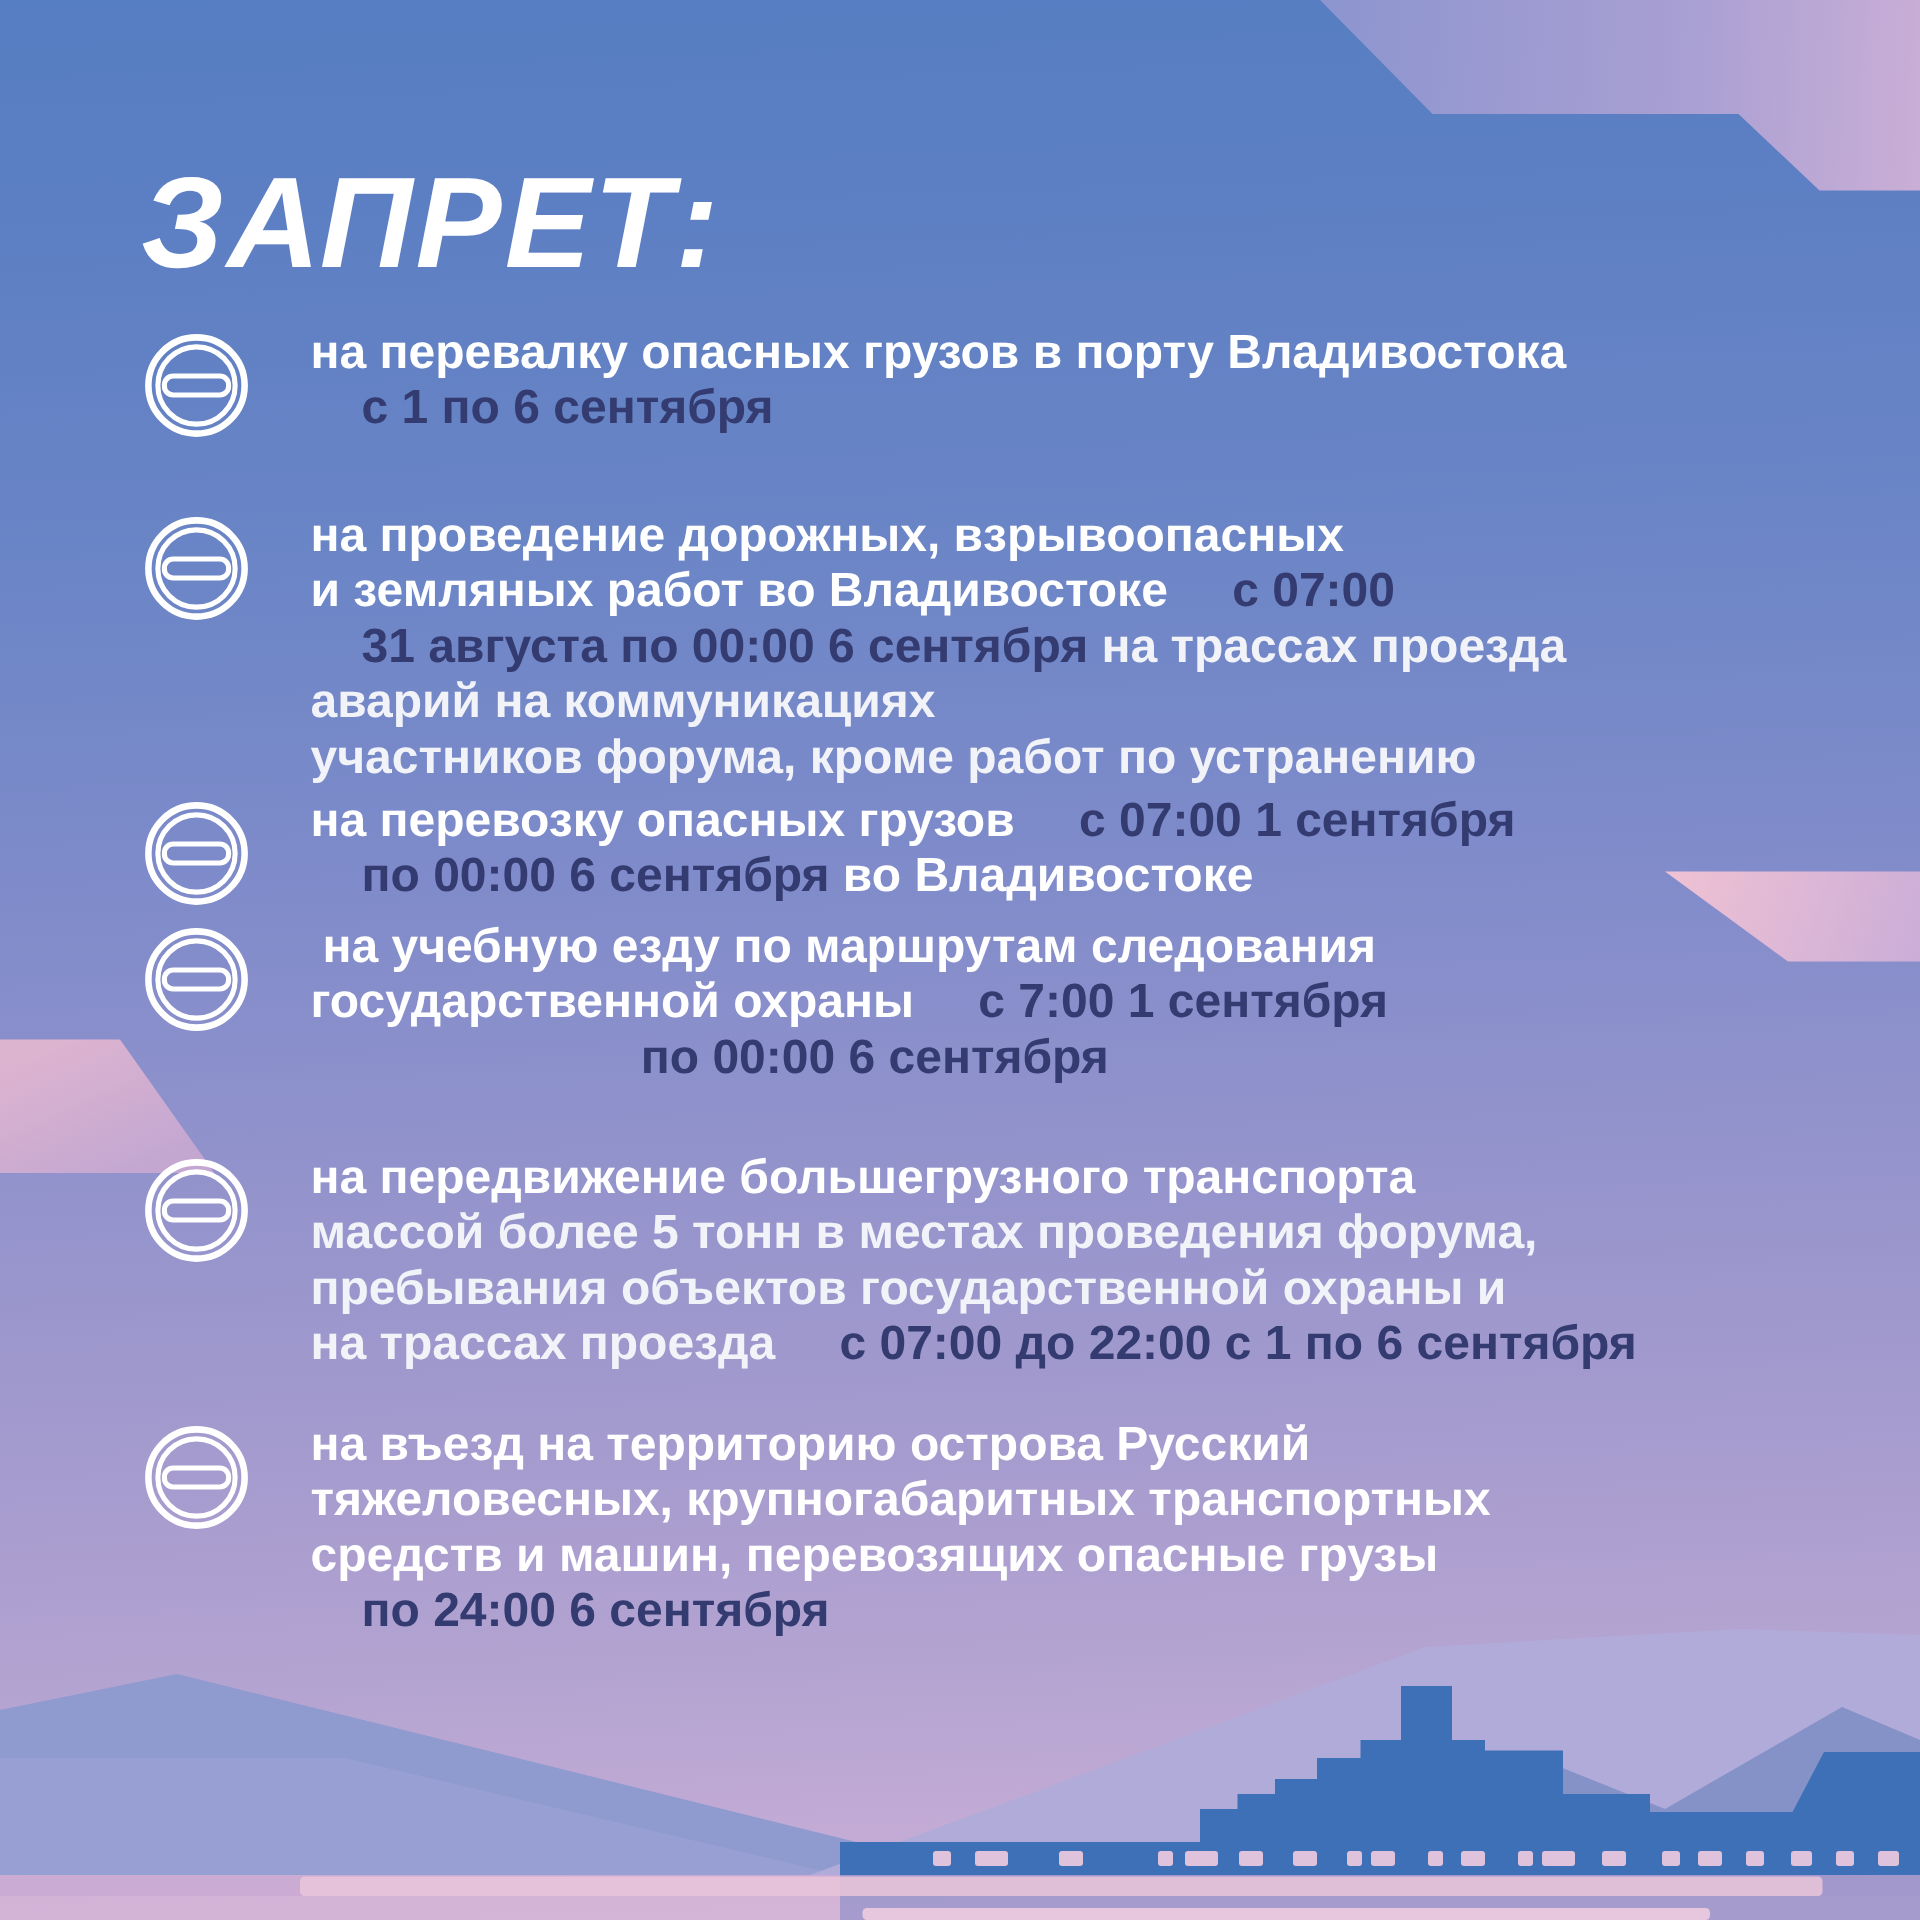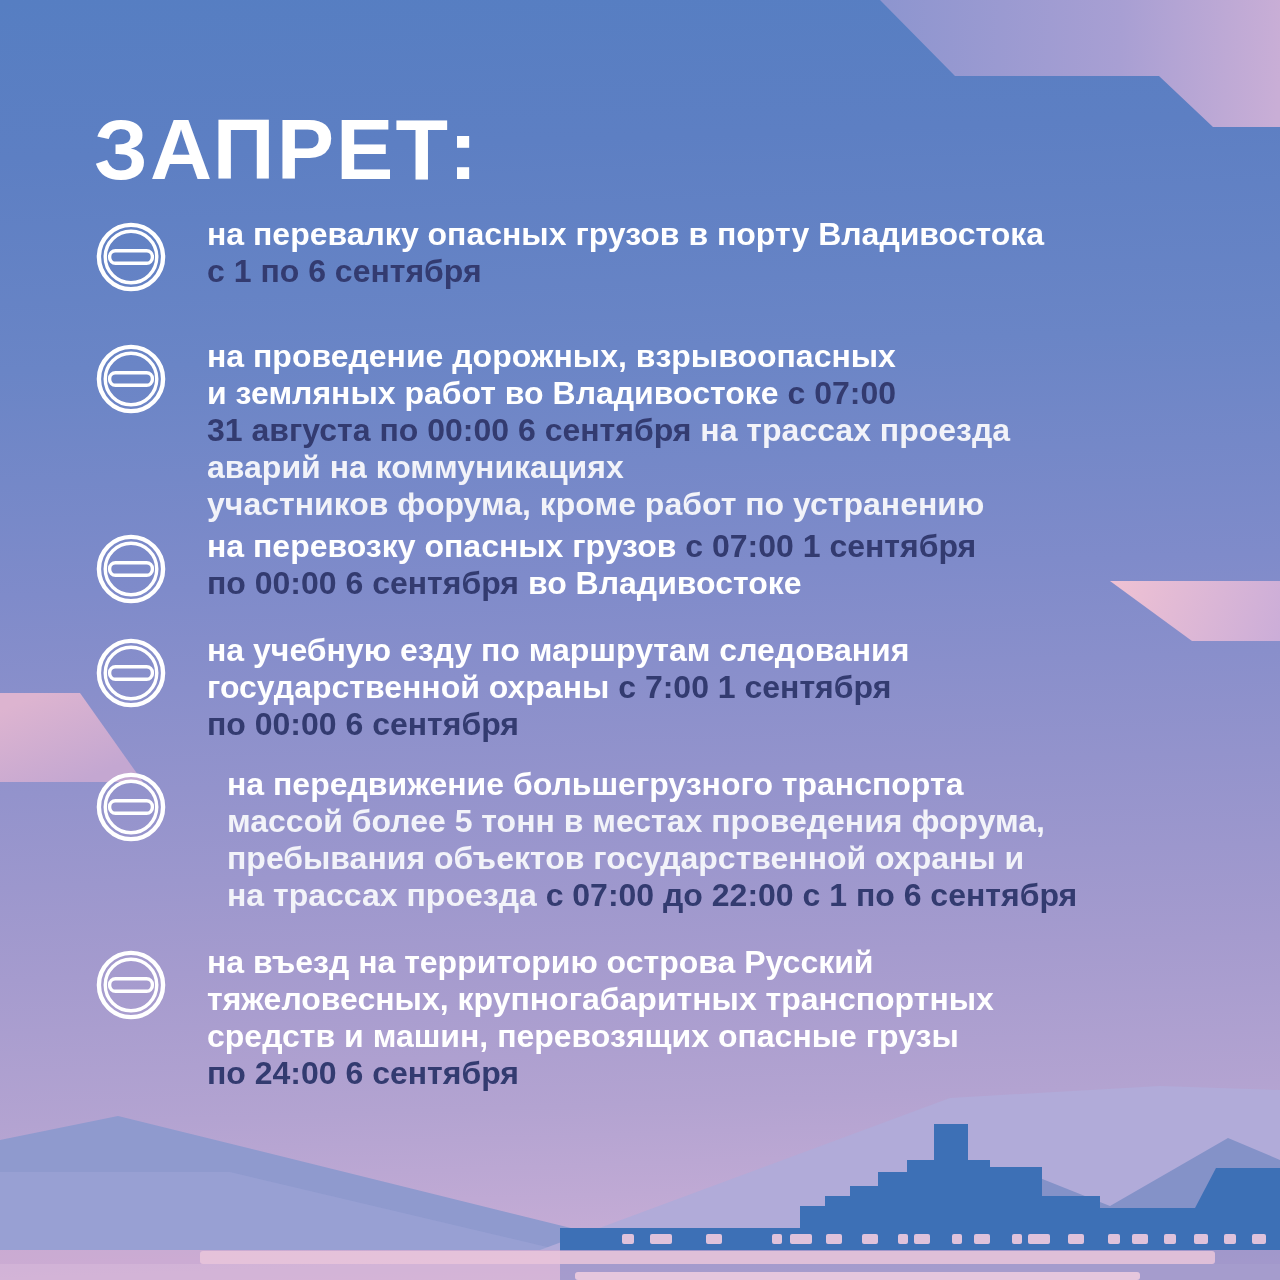--- a/index.html
+++ b/index.html
@@ -6,31 +6,31 @@
   .poster{
     position:relative;width:1280px;height:1280px;overflow:hidden;
     font-family:"Liberation Sans",sans-serif;
     background:linear-gradient(178deg,
       #567ec2 0%, #5d7fc3 12%, #6a85c6 28%, #7f8bca 45%,
       #9393cc 60%, #a59bce 74%, #b3a3d1 85%, #c3abd5 94%, #cfb2d8 100%);
   }
   .bg-art{position:absolute;left:0;top:0;width:1280px;height:1280px;pointer-events:none;}
   .title{
     position:absolute;left:94px;top:100px;margin:0;
-    font-size:86px;font-weight:700;letter-spacing:2px;color:#ffffff;
+    font-size:86px;font-weight:700;letter-spacing:2px;color:#ffffff;font-style:italic;
   }
   .items{position:absolute;left:0;top:0;width:1280px;height:968px;}
   .item{position:absolute;left:96px;display:flex;align-items:flex-start;}
   .icon{width:70px;height:70px;margin-top:6px;flex:none;display:block;}
   .icon svg{display:block;width:70px;height:70px;}
   .lines{margin-left:41px;}
   .line{white-space:pre;font-size:32px;line-height:37px;}
   .seg.white-bold{color:#ffffff;font-weight:700;}
   .seg.white-regular{color:#f2f3f9;font-weight:700;}
-  .seg.navy-bold{color:#333b70;font-weight:700;}
+  .seg.navy-bold{color:#333b70;font-weight:700;margin-left:34px;}
 </style>
 </head>
 <body>
 
 <div class="poster">
 
   <svg class="bg-art" viewBox="0 0 1280 1280" aria-hidden="true">
     <defs>
       <linearGradient id="gChevron" gradientUnits="userSpaceOnUse" x1="880" y1="40" x2="1280" y2="60">
         <stop offset="0" stop-color="#8d95cf"></stop>
@@ -133,36 +133,36 @@
         <circle cx="36" cy="36" r="26.5" stroke-width="3.5"></circle>
         <rect x="14" y="29.5" width="44" height="13" rx="6" stroke-width="3.5"></rect>
       </svg>
     </span>
     <div class="lines">
           <div class="line"><span class="seg white-bold">на перевозку опасных грузов </span><span class="seg navy-bold">с 07:00 1 сентября</span></div>
           <div class="line"><span class="seg navy-bold">по 00:00 6 сентября </span><span class="seg white-bold">во Владивостоке</span></div>
         </div>
   </div>
 
-  <div class="item" style="top: 632px;">
+  <div class="item" style="top: 612px; text-align: center;">
     <span class="icon">
       <svg viewBox="0 0 72 72" fill="none" stroke="#ffffff">
         <circle cx="36" cy="36" r="33" stroke-width="4.5"></circle>
         <circle cx="36" cy="36" r="26.5" stroke-width="3.5"></circle>
         <rect x="14" y="29.5" width="44" height="13" rx="6" stroke-width="3.5"></rect>
       </svg>
     </span>
     <div class="lines">
           <div class="line"><span class="seg white-bold">на учебную езду по маршрутам следования</span></div>
           <div class="line"><span class="seg white-bold">государственной охраны </span><span class="seg navy-bold">с 7:00 1 сентября</span></div>
           <div class="line"><span class="seg navy-bold">по 00:00 6 сентября</span></div>
         </div>
   </div>
 
-  <div class="item" style="top: 766px; gap: 20px;">
+  <div class="item" style="top: 766px;">
     <span class="icon">
       <svg viewBox="0 0 72 72" fill="none" stroke="#ffffff">
         <circle cx="36" cy="36" r="33" stroke-width="4.5"></circle>
         <circle cx="36" cy="36" r="26.5" stroke-width="3.5"></circle>
         <rect x="14" y="29.5" width="44" height="13" rx="6" stroke-width="3.5"></rect>
       </svg>
     </span>
     <div class="lines">
           <div class="line"><span class="seg white-bold">на передвижение большегрузного транспорта</span></div>
           <div class="line"><span class="seg white-regular">массой более 5 тонн в местах проведения форума,</span></div>

